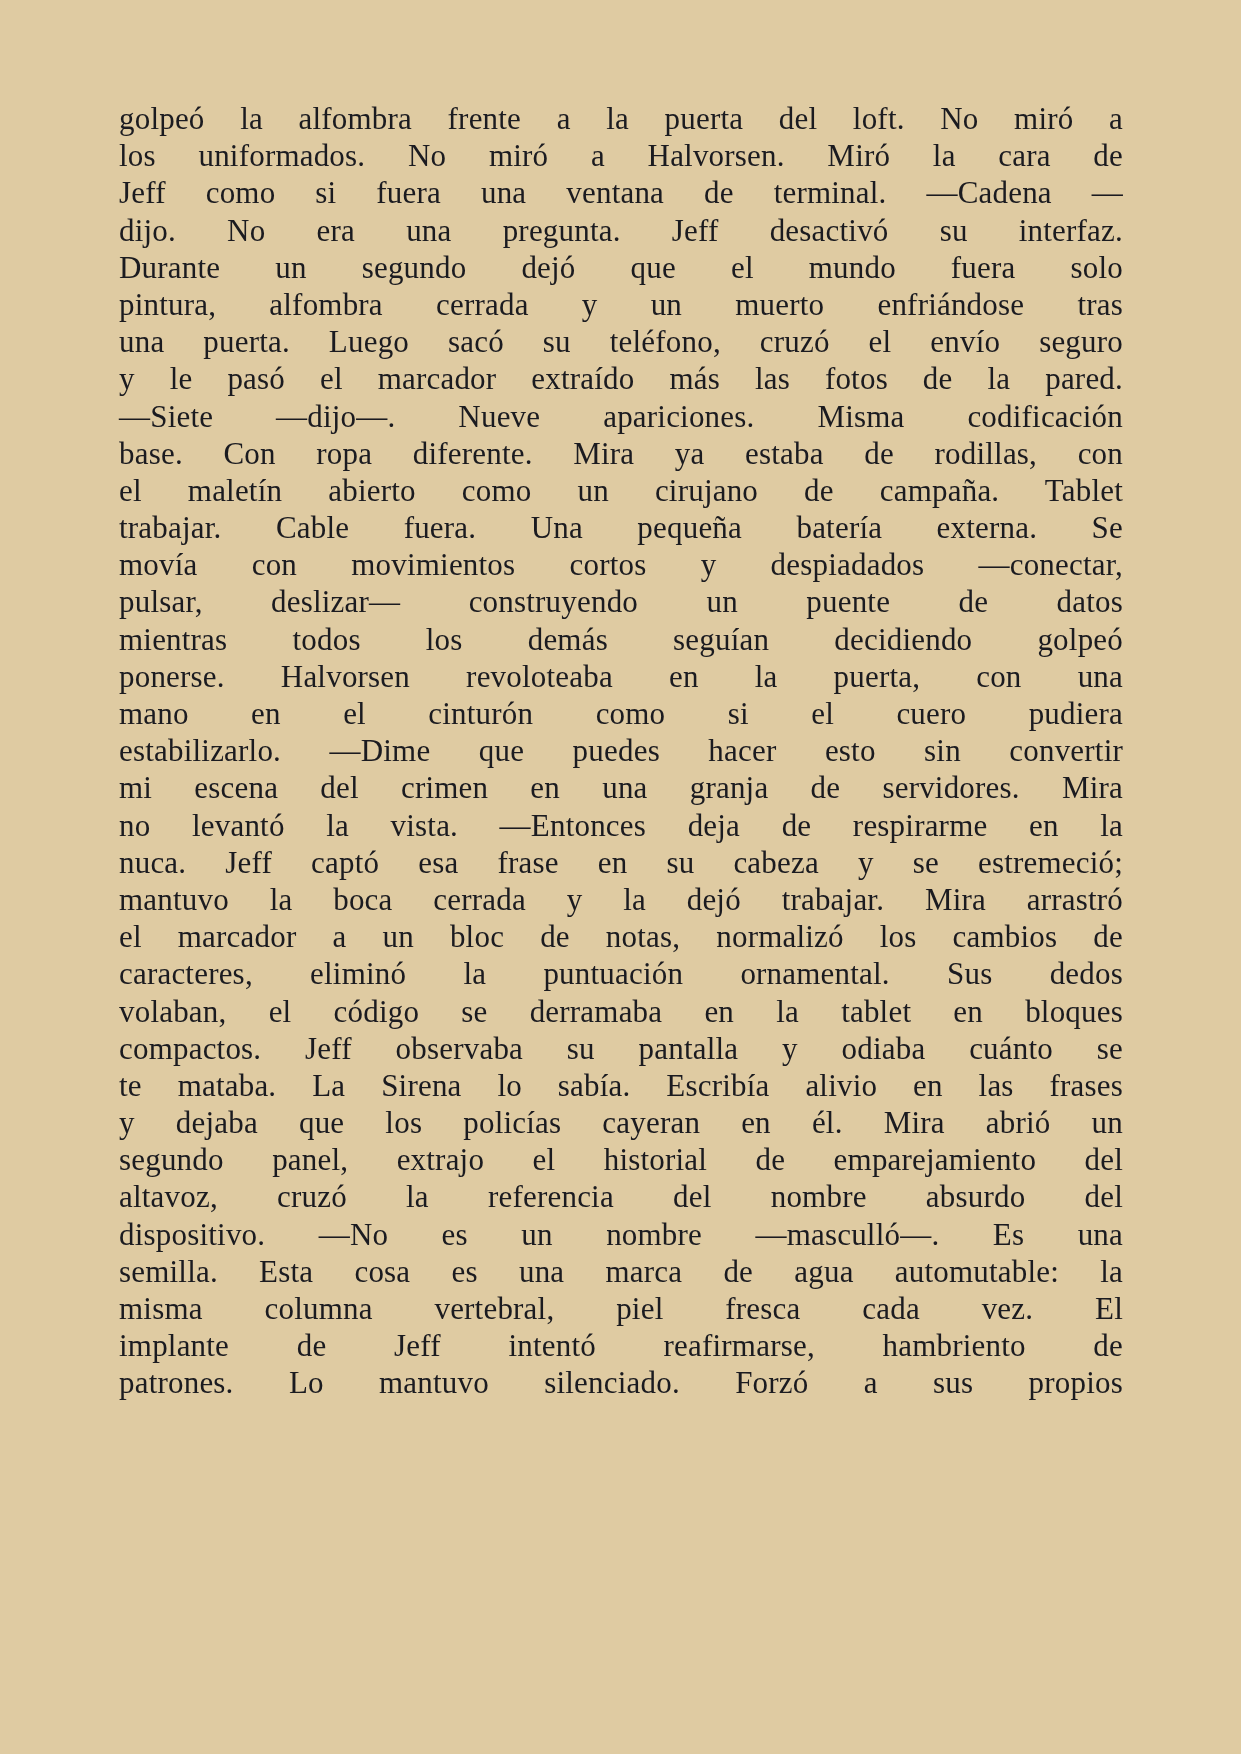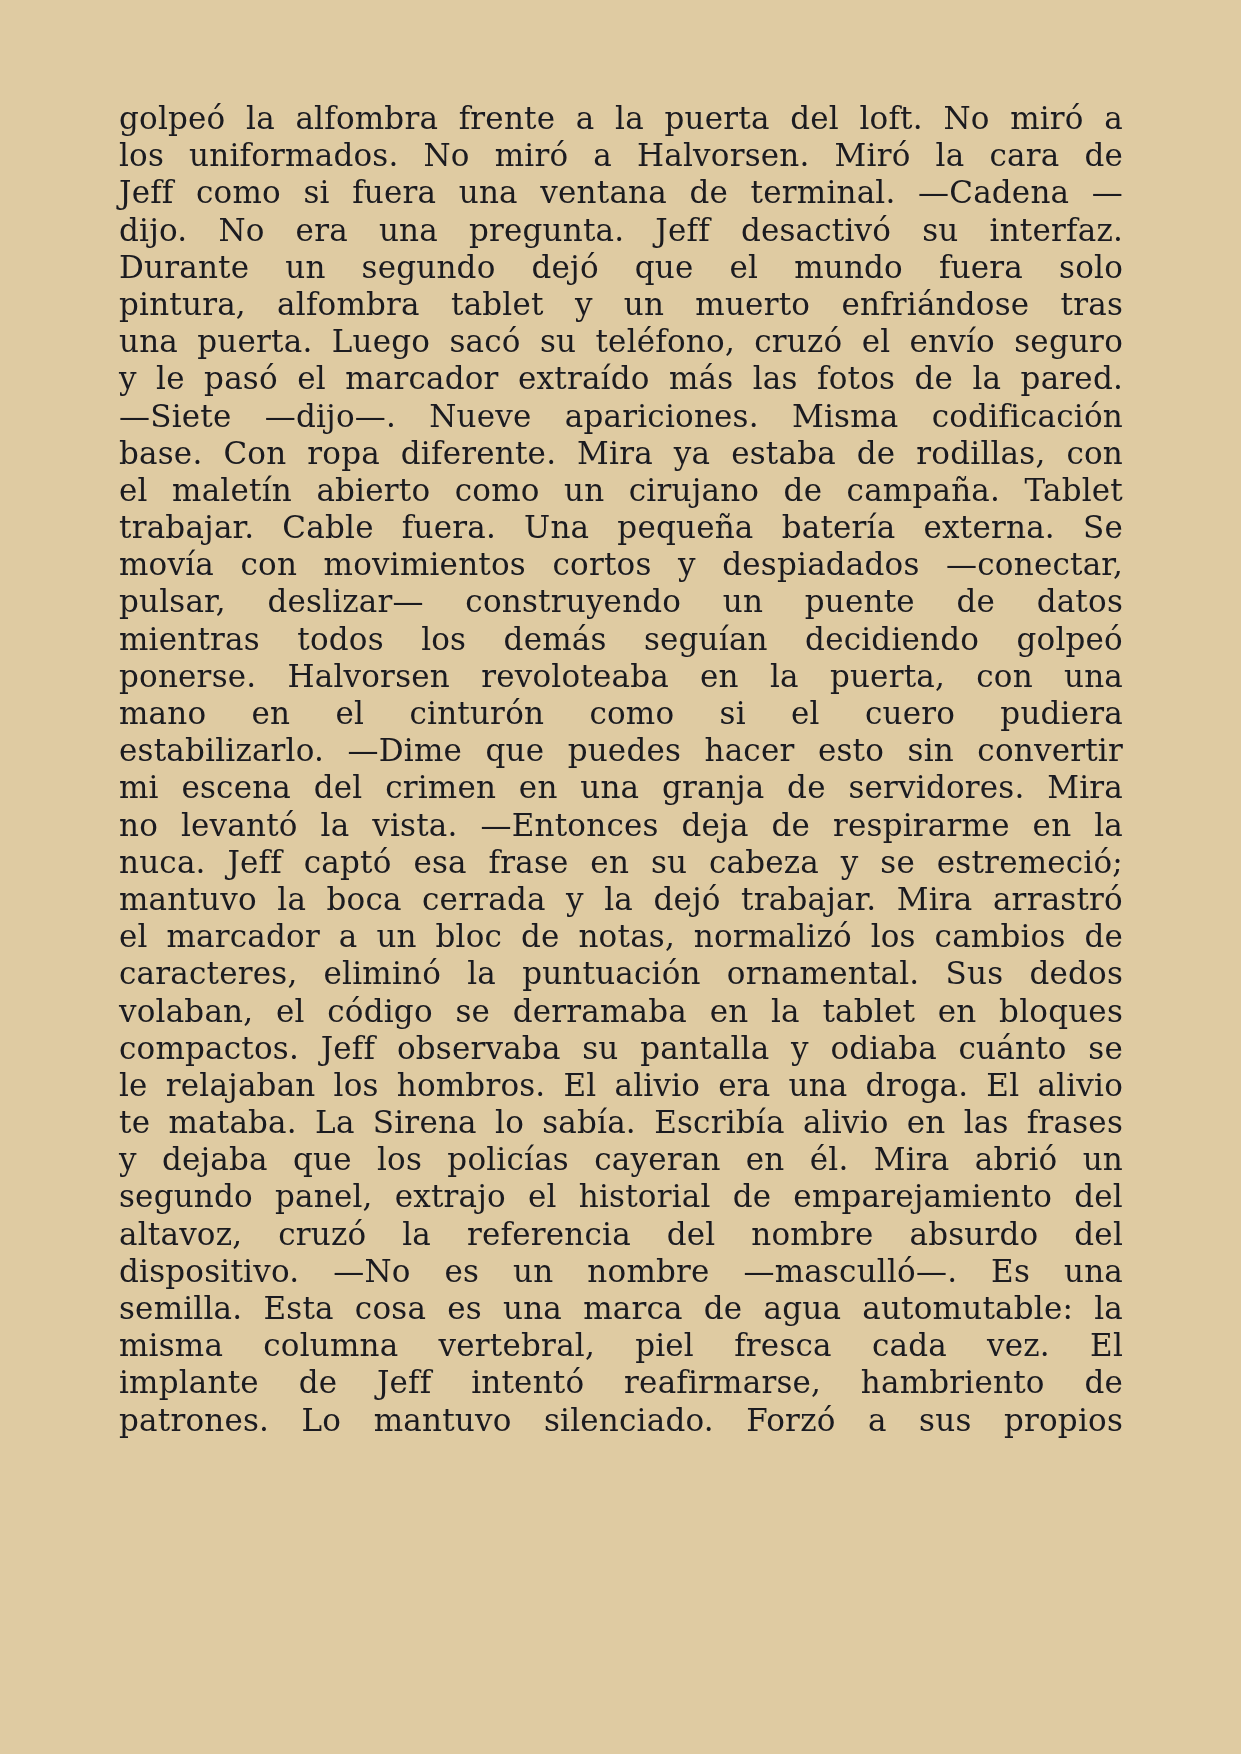--- a/index.html
+++ b/index.html
@@ -1,15 +1,15 @@
 <!DOCTYPE html>
 <html><head>
 <meta charset="utf-8">
 <style>
-  * { margin: 0; padding: 0; box-sizing: border-box; }
+  * { margin: 0; padding: 0; box-sizing: border-box; font-family: Liberation Serif, serif; }
 
   html, body {
     width: 1241px;
     height: 1754px;
     overflow: hidden;
   }
 
   body {
     
     background: #dfcba2;
@@ -44,42 +44,41 @@
 </head>
 <body style="background-color: rgb(223, 203, 162);">
 
 <div class="page">
   <div class="text-block" style="color: rgb(27, 27, 32);">
       <span class="line">golpeó la alfombra frente a la puerta del loft. No miró a</span>
       <span class="line">los uniformados. No miró a Halvorsen. Miró la cara de</span>
       <span class="line">Jeff como si fuera una ventana de terminal. —Cadena —</span>
       <span class="line">dijo. No era una pregunta. Jeff desactivó su interfaz.</span>
       <span class="line">Durante un segundo dejó que el mundo fuera solo</span>
-      <span class="line">pintura, alfombra tablet y un muerto enfriándose tras</span>
+      <span class="line">pintura, alfombra cerrada y un muerto enfriándose tras</span>
       <span class="line">una puerta. Luego sacó su teléfono, cruzó el envío seguro</span>
       <span class="line">y le pasó el marcador extraído más las fotos de la pared.</span>
       <span class="line">—Siete —dijo—. Nueve apariciones. Misma codificación</span>
       <span class="line">base. Con ropa diferente. Mira ya estaba de rodillas, con</span>
       <span class="line">el maletín abierto como un cirujano de campaña. Tablet</span>
       <span class="line">trabajar. Cable fuera. Una pequeña batería externa. Se</span>
       <span class="line">movía con movimientos cortos y despiadados —conectar,</span>
       <span class="line">pulsar, deslizar— construyendo un puente de datos</span>
       <span class="line">mientras todos los demás seguían decidiendo golpeó</span>
       <span class="line">ponerse. Halvorsen revoloteaba en la puerta, con una</span>
       <span class="line">mano en el cinturón como si el cuero pudiera</span>
       <span class="line">estabilizarlo. —Dime que puedes hacer esto sin convertir</span>
       <span class="line">mi escena del crimen en una granja de servidores. Mira</span>
       <span class="line">no levantó la vista. —Entonces deja de respirarme en la</span>
       <span class="line">nuca. Jeff captó esa frase en su cabeza y se estremeció;</span>
       <span class="line">mantuvo la boca cerrada y la dejó trabajar. Mira arrastró</span>
       <span class="line">el marcador a un bloc de notas, normalizó los cambios de</span>
       <span class="line">caracteres, eliminó la puntuación ornamental. Sus dedos</span>
       <span class="line">volaban, el código se derramaba en la tablet en bloques</span>
       <span class="line">compactos. Jeff observaba su pantalla y odiaba cuánto se</span>
-      <span class="line">le relajaban los hombros. El alivio era una droga. El alivio</span>
       <span class="line">te mataba. La Sirena lo sabía. Escribía alivio en las frases</span>
       <span class="line">y dejaba que los policías cayeran en él. Mira abrió un</span>
       <span class="line">segundo panel, extrajo el historial de emparejamiento del</span>
       <span class="line">altavoz, cruzó la referencia del nombre absurdo del</span>
       <span class="line">dispositivo. —No es un nombre —masculló—. Es una</span>
       <span class="line">semilla. Esta cosa es una marca de agua automutable: la</span>
       <span class="line">misma columna vertebral, piel fresca cada vez. El</span>
       <span class="line">implante de Jeff intentó reafirmarse, hambriento de</span>
       <span class="line">patrones. Lo mantuvo silenciado. Forzó a sus propios</span>
     </div>

